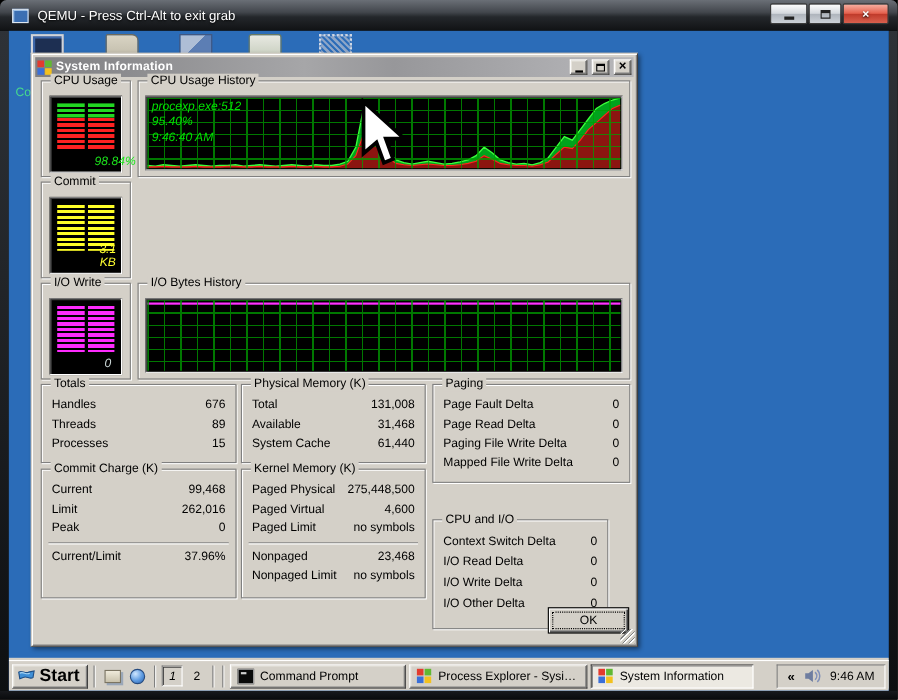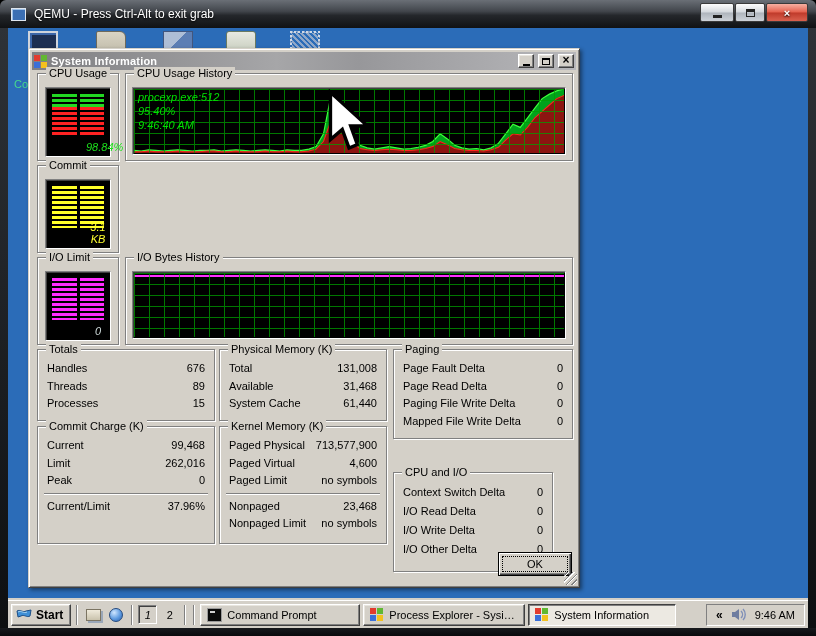--- a/index.html
+++ b/index.html
@@ -87,21 +87,21 @@
     box-shadow:inset 1px 1px 0 #fff,inset -1px -1px 0 #404040,inset -2px -2px 0 #808080;
     font-size:11px;display:flex;align-items:center;justify-content:center;color:#000;}
   .btn-ok:after{content:"";position:absolute;inset:3px;border:1px dotted #000;}
   .size-grip{position:absolute;right:2px;bottom:2px;width:13px;height:13px;
     background:repeating-linear-gradient(135deg,transparent 0 2px,#808080 2px 3px,#ffffff 3px 4px);}
 
   
   .taskbar{position:absolute;left:0;right:0;bottom:0;height:28px;background:#d4d0c8;border-top:1px solid #fff;
     box-shadow:0 -2px 0 #d4d0c8;display:flex;align-items:center;padding:0 3px;gap:3px;font-size:11px;color:#000;}
   .tb-sep{width:2px;height:20px;border-left:1px solid #808080;border-right:1px solid #fff;margin:0 2px;}
-  .start-btn{height:22px;display:flex;align-items:center;gap:4px;padding:0 7px 0 4px;font-weight:bold;font-size:12px;}
+  .start-btn{height:22px;display:flex;align-items:center;gap:4px;padding:0 7px 0 4px;font-weight:bold;font-size:16px;}
   .ql-icon{width:20px;height:20px;display:flex;align-items:center;justify-content:center;}
   .ql-desktop{width:15px;height:12px;background:linear-gradient(#efeadb,#c9c2ac);border:1px solid #7b7462;box-shadow:2px 2px 0 #9aa7b8;}
   .ql-sphere{width:14px;height:14px;border-radius:50%;background:radial-gradient(circle at 35% 30%,#cfe6ff,#5d9ae0 55%,#2a5ea8);border:1px solid #24497e;}
   .pager-btn{width:19px;height:19px;display:flex;align-items:center;justify-content:center;font-size:11px;}
   .pager-flat{width:19px;height:19px;display:flex;align-items:center;justify-content:center;font-size:11px;}
   .task-btn{height:22px;display:flex;align-items:center;gap:5px;padding:0 6px;overflow:hidden;white-space:nowrap;}
   .task-btn .lbl{overflow:hidden;text-overflow:ellipsis;}
   .ico-console{width:15px;height:14px;background:#0a0a0a;border:1px solid #9a9a9a;position:relative;flex:0 0 15px;}
   .ico-console:after{content:"";position:absolute;left:2px;top:2px;width:5px;height:2px;background:#cfcfcf;}
   .logo-2x2{width:14px;height:14px;display:grid;grid-template-columns:6px 6px;grid-template-rows:6px 6px;gap:1px;flex:0 0 14px;}
@@ -211,21 +211,21 @@
                 <div class="col">
                   <div class="seg yellow" style="flex:1;"></div>
                 </div>
               </div>
             <div class="val" style="color:#ffff30;">3.1 KB</div>
           </div>
         </div>
 
 
         <div class="grp" style="left:8px;top:208px;width:82px;height:88px;">
-          <span class="legend">I/O Limit</span>
+          <span class="legend">I/O Write</span>
           <div class="gauge sunken">
             <div class="bars">
                 <div class="col">
                   <div class="seg magenta" style="flex:1;"></div>
                 </div>
                 <div class="col">
                   <div class="seg magenta" style="flex:1;"></div>
                 </div>
               </div>
             <div class="val" style="color:#cdd9d9;">0</div>
@@ -290,21 +290,21 @@
           <div class="srow">
               <span>System Cache</span>
               <span>61,440</span>
             </div>
         </div>
 
         <div class="grp" style="left:190px;top:377px;width:168px;height:118px;">
           <span class="legend">Kernel Memory (K)</span>
           <div class="srow">
               <span>Paged Physical</span>
-              <span>713,577,900</span>
+              <span>275,448,500</span>
             </div>
           <div class="srow">
               <span>Paged Virtual</span>
               <span>4,600</span>
             </div>
           <div class="srow">
               <span>Paged Limit</span>
               <span>no symbols</span>
             </div>
           <div class="sep-line"></div>

